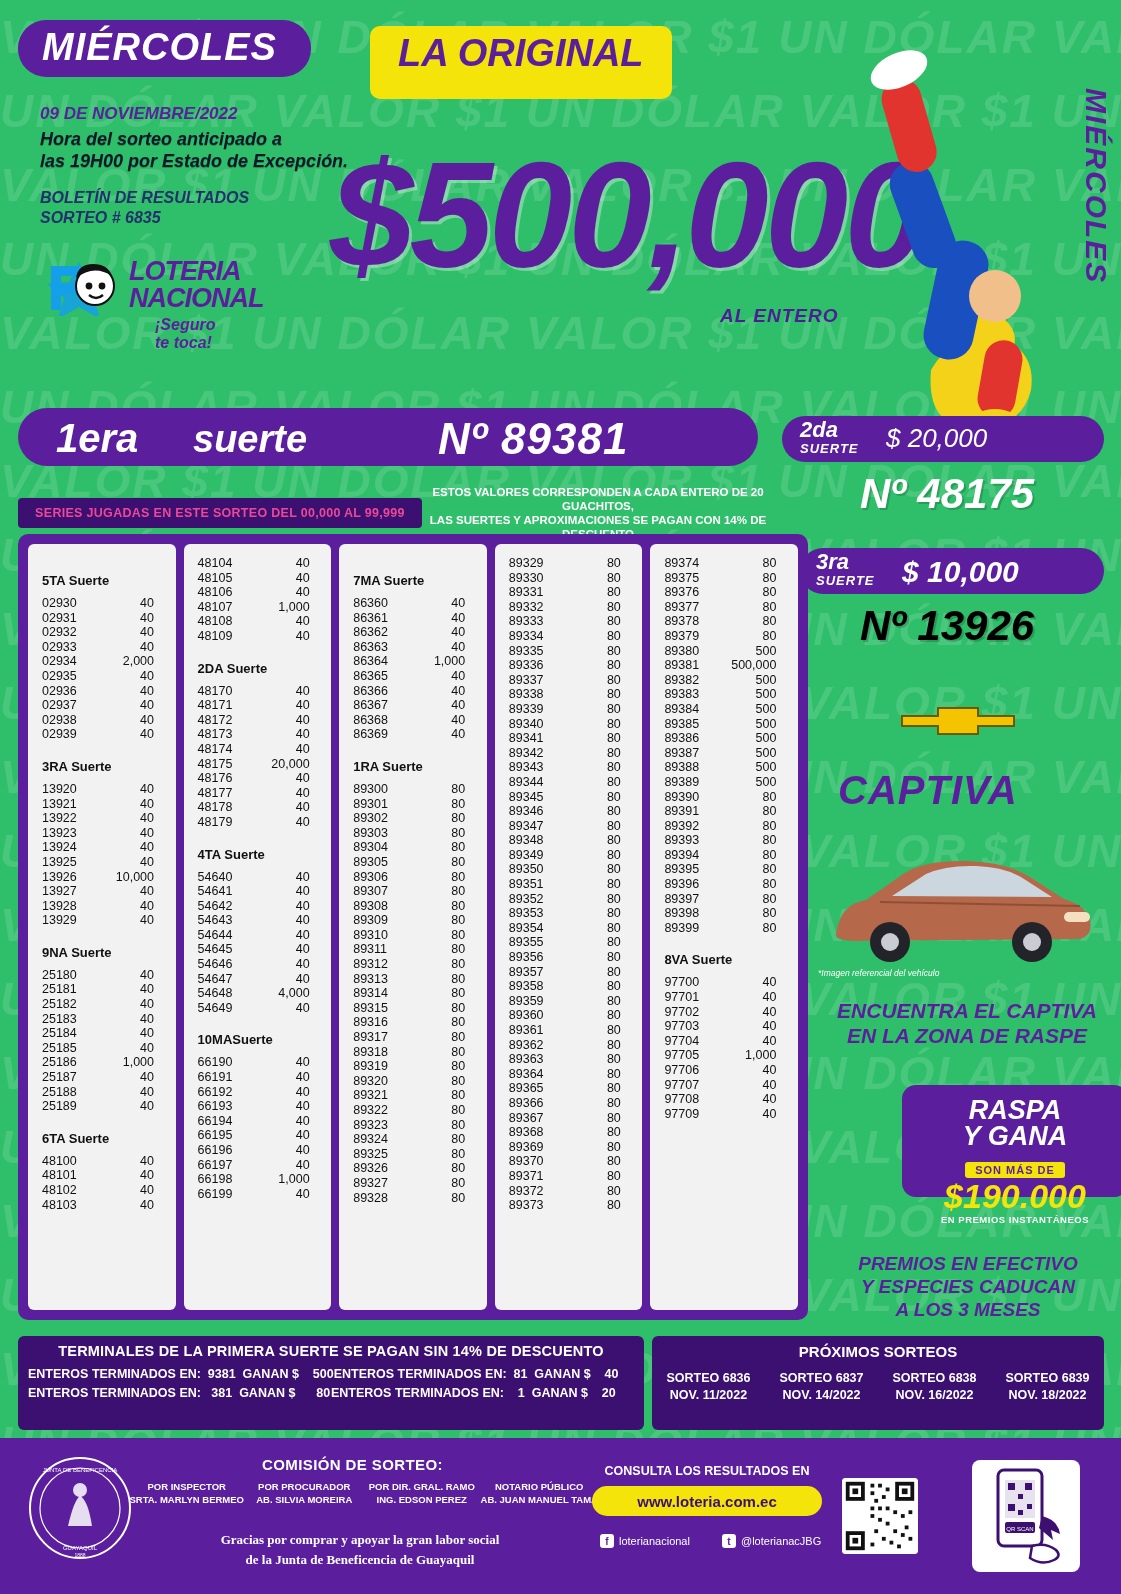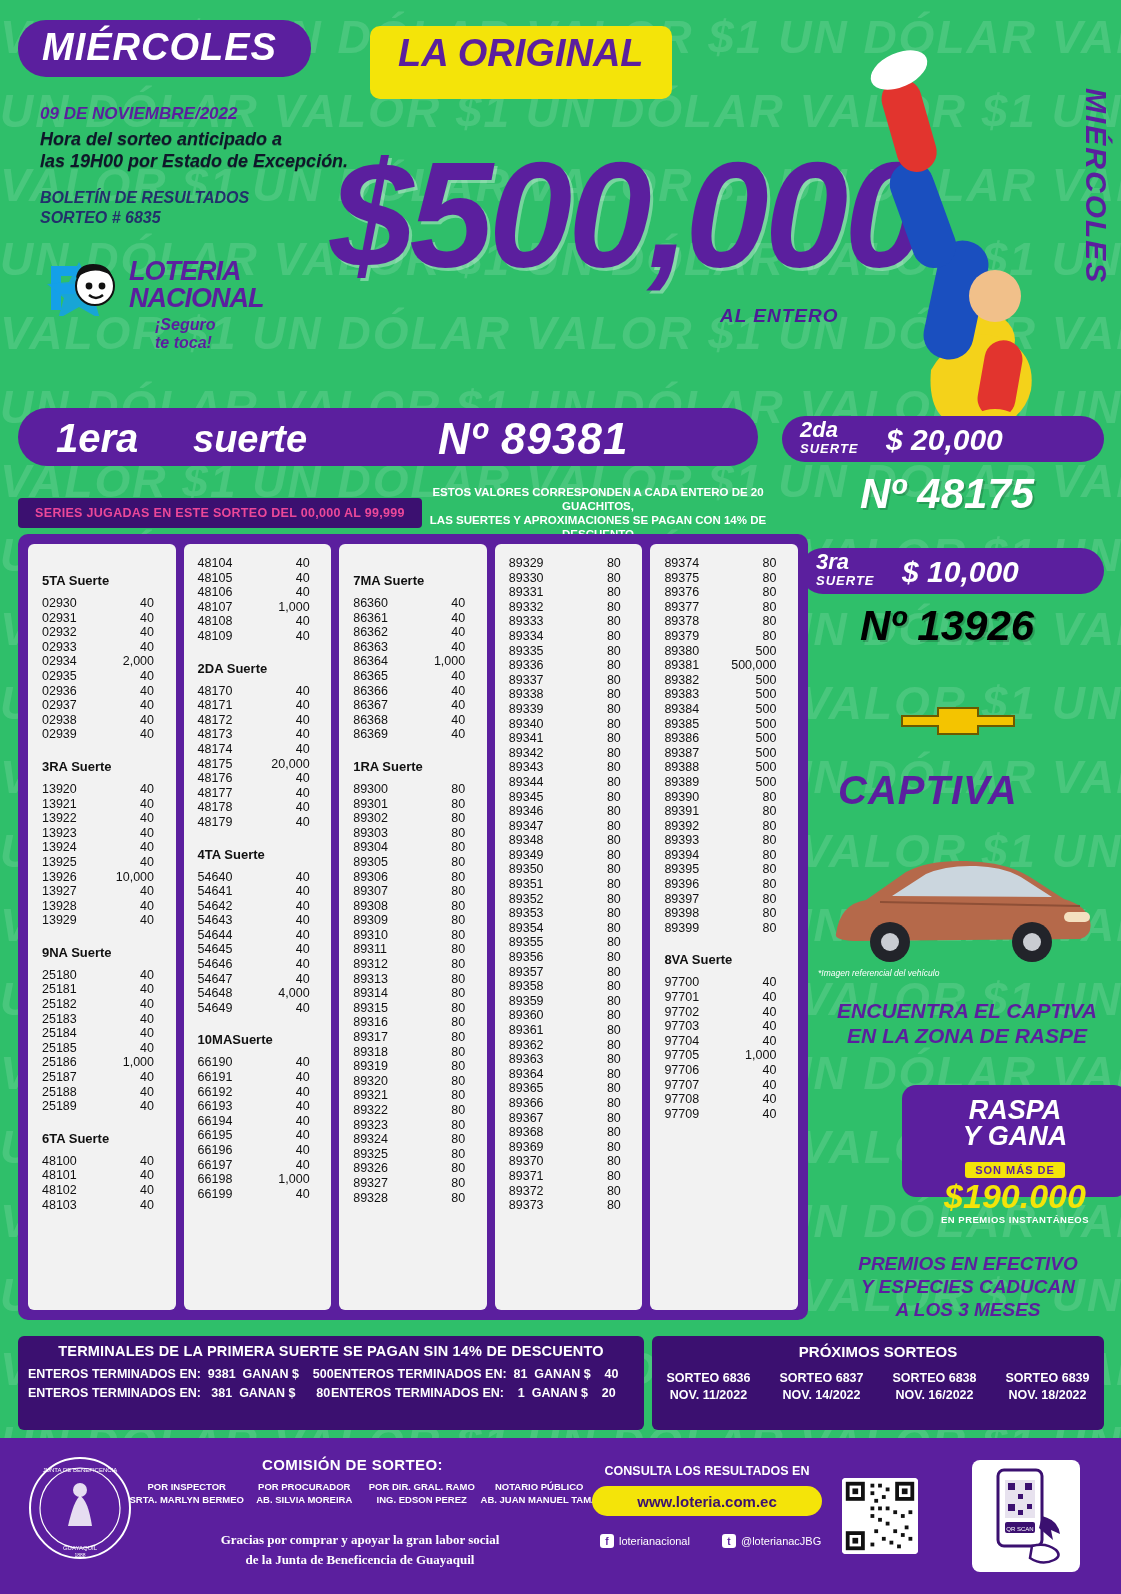--- a/index.html
+++ b/index.html
@@ -100,21 +100,21 @@
   .s1-1era { position:absolute; left:38px; top:8px; font-size:40px; font-weight:bold; font-style:italic; }
   .s1-word { position:absolute; left:175px; top:10px; font-size:38px; font-weight:bold; font-style:italic; }
   .s1-num { position:absolute; left:420px; top:6px; font-size:44px; font-weight:bold; font-style:italic; letter-spacing:1px; }
 
   .suerte2 {
     position:absolute; left:782px; top:416px; width:322px; height:46px;
     background:#5b1f9e; border-radius:23px; color:#fff;
   }
   .s2-lab { position:absolute; left:18px; top:4px; font-size:22px; font-weight:bold; font-style:italic; line-height:19px;}
   .s2-lab small { display:block; font-size:13px; letter-spacing:1px; }
-  .s2-amt { position:absolute; left:104px; top:7px; font-size:30px; font-weight:bold; font-style:italic; }
+  .s2-amt { position:absolute; left:104px; top:7px; font-size:26px; font-weight:normal; font-style:italic; }
   .s2-num {
     position:absolute; left:860px; top:470px;
     color:#fff; font-size:42px; font-weight:bold; font-style:italic;
     text-shadow:2px 2px 0 rgba(0,0,0,.18);
   }
   .suerte3 {
     position:absolute; left:800px; top:548px; width:304px; height:46px;
     background:#5b1f9e; border-radius:23px; color:#fff;
   }
   .s3-lab { position:absolute; left:16px; top:4px; font-size:22px; font-weight:bold; font-style:italic; line-height:19px;}

